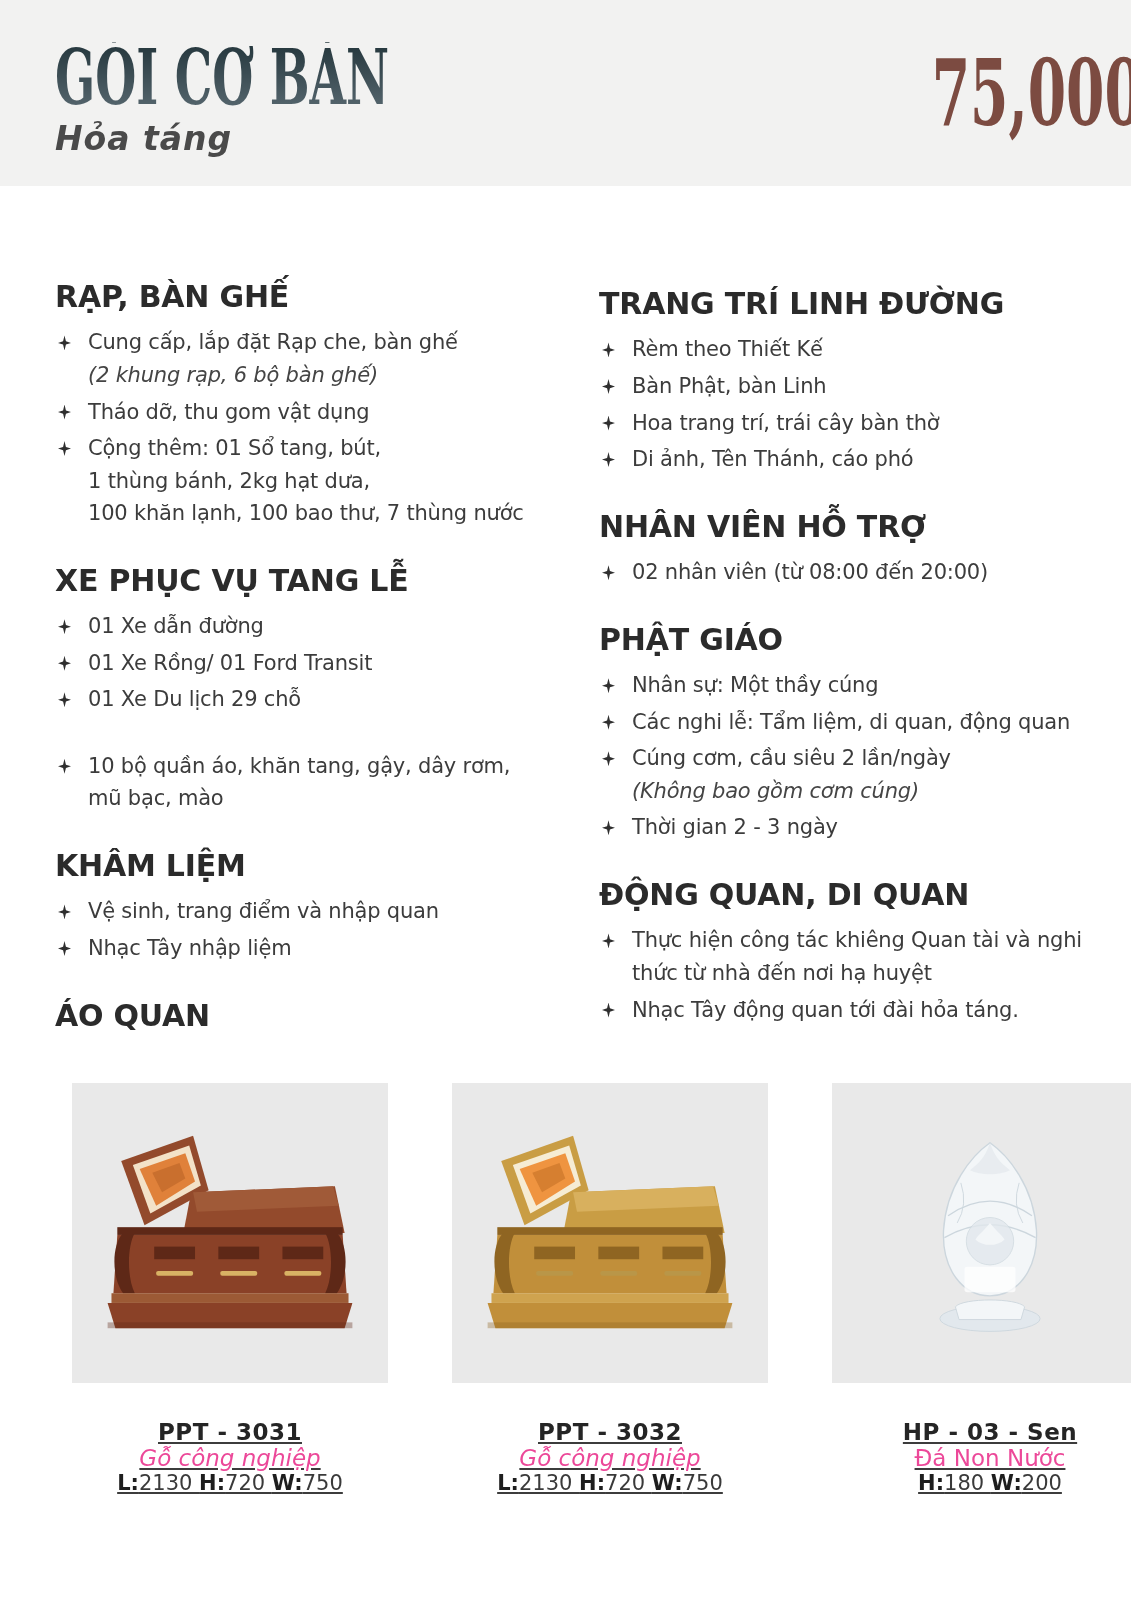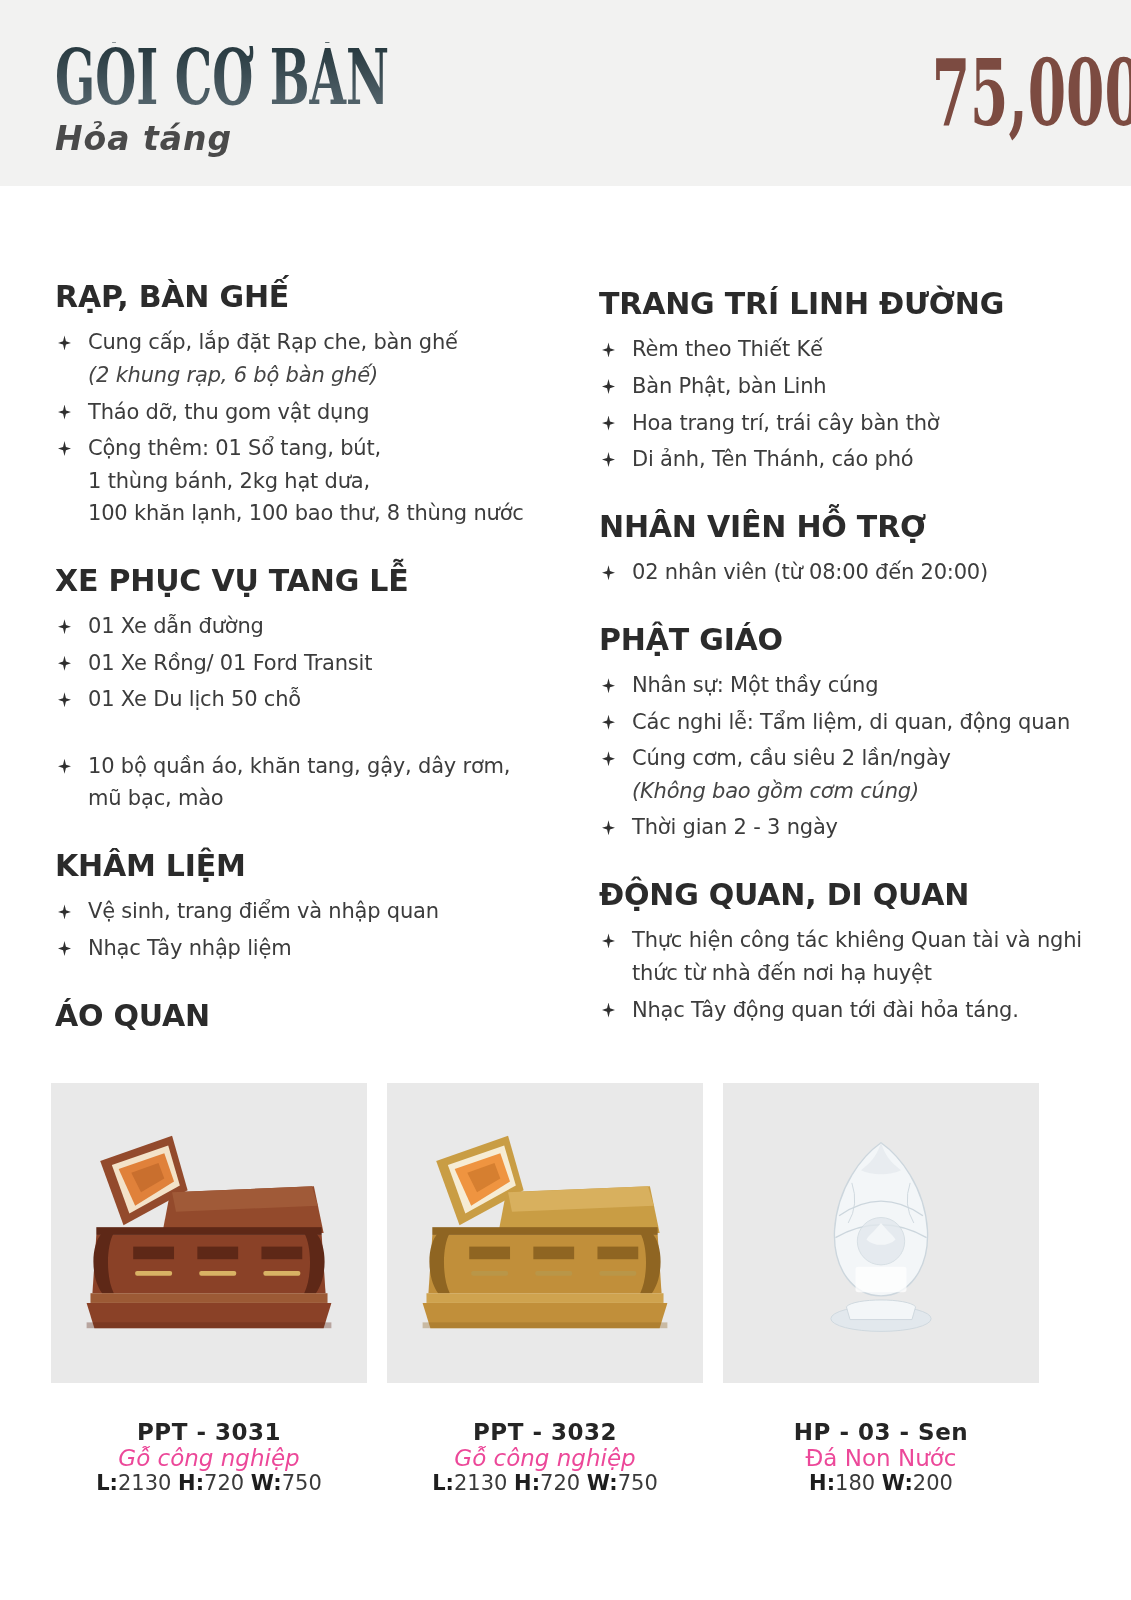--- a/index.html
+++ b/index.html
@@ -53,21 +53,21 @@
   .items li{display:flex;margin-bottom:4px;}
   .bullet{
     flex:0 0 auto;width:13px;height:15px;margin:9px 17px 0 3px;
     background:var(--bullet-color,#2f2f2f);
     clip-path:polygon(50% 0%,61% 39%,100% 50%,61% 61%,50% 100%,39% 61%,0% 50%,39% 39%);
   }
   .lines{flex:1;}
   .line.italic{font-style:italic;color:#454545;}
 
   
-  .gallery{display:flex;gap:20px;padding-left:51px;}
+  .gallery{display:flex;gap:64px;padding-left:72px;text-decoration:underline;}
   .card{width:316px;flex:0 0 auto;}
   .photo{
     width:316px;height:300px;background:var(--box-bg,#e9e9e9);
     display:flex;align-items:center;justify-content:center;
   }
   .caption{text-align:center;margin-top:36px;}
   .caption .code{font-weight:700;font-size:23px;letter-spacing:0.5px;color:#252525;}
   .caption .material{font-size:23px;color:#ec4899;}
   .caption .material.italic{font-style:italic;}
   .caption .dims{font-size:21px;margin-top:0;color:#3a3a3a;}
@@ -102,21 +102,21 @@
               <span class="bullet"></span>
               <div class="lines">
                 <div class="line">Tháo dỡ, thu gom vật dụng</div>
               </div>
             </li>
             <li>
               <span class="bullet"></span>
               <div class="lines">
                 <div class="line">Cộng thêm: 01 Sổ tang, bút,</div>
                 <div class="line">1 thùng bánh, 2kg hạt dưa,</div>
-                <div class="line">100 khăn lạnh, 100 bao thư, 8 thùng nước</div>
+                <div class="line">100 khăn lạnh, 100 bao thư, 7 thùng nước</div>
               </div>
             </li>
           </ul>
         </div>
         <div class="sec">
           <h2>XE PHỤC VỤ TANG LỄ</h2>
           <ul class="items">
             <li>
               <span class="bullet"></span>
               <div class="lines">
@@ -125,21 +125,21 @@
             </li>
             <li>
               <span class="bullet"></span>
               <div class="lines">
                 <div class="line">01 Xe Rồng/ 01 Ford Transit</div>
               </div>
             </li>
             <li>
               <span class="bullet"></span>
               <div class="lines">
-                <div class="line">01 Xe Du lịch 50 chỗ</div>
+                <div class="line">01 Xe Du lịch 29 chỗ</div>
               </div>
             </li>
           </ul>
         </div>
         <div class="sec">
           <ul class="items">
             <li>
               <span class="bullet"></span>
               <div class="lines">
                 <div class="line">10 bộ quần áo, khăn tang, gậy, dây rơm, mũ bạc, mào</div>

